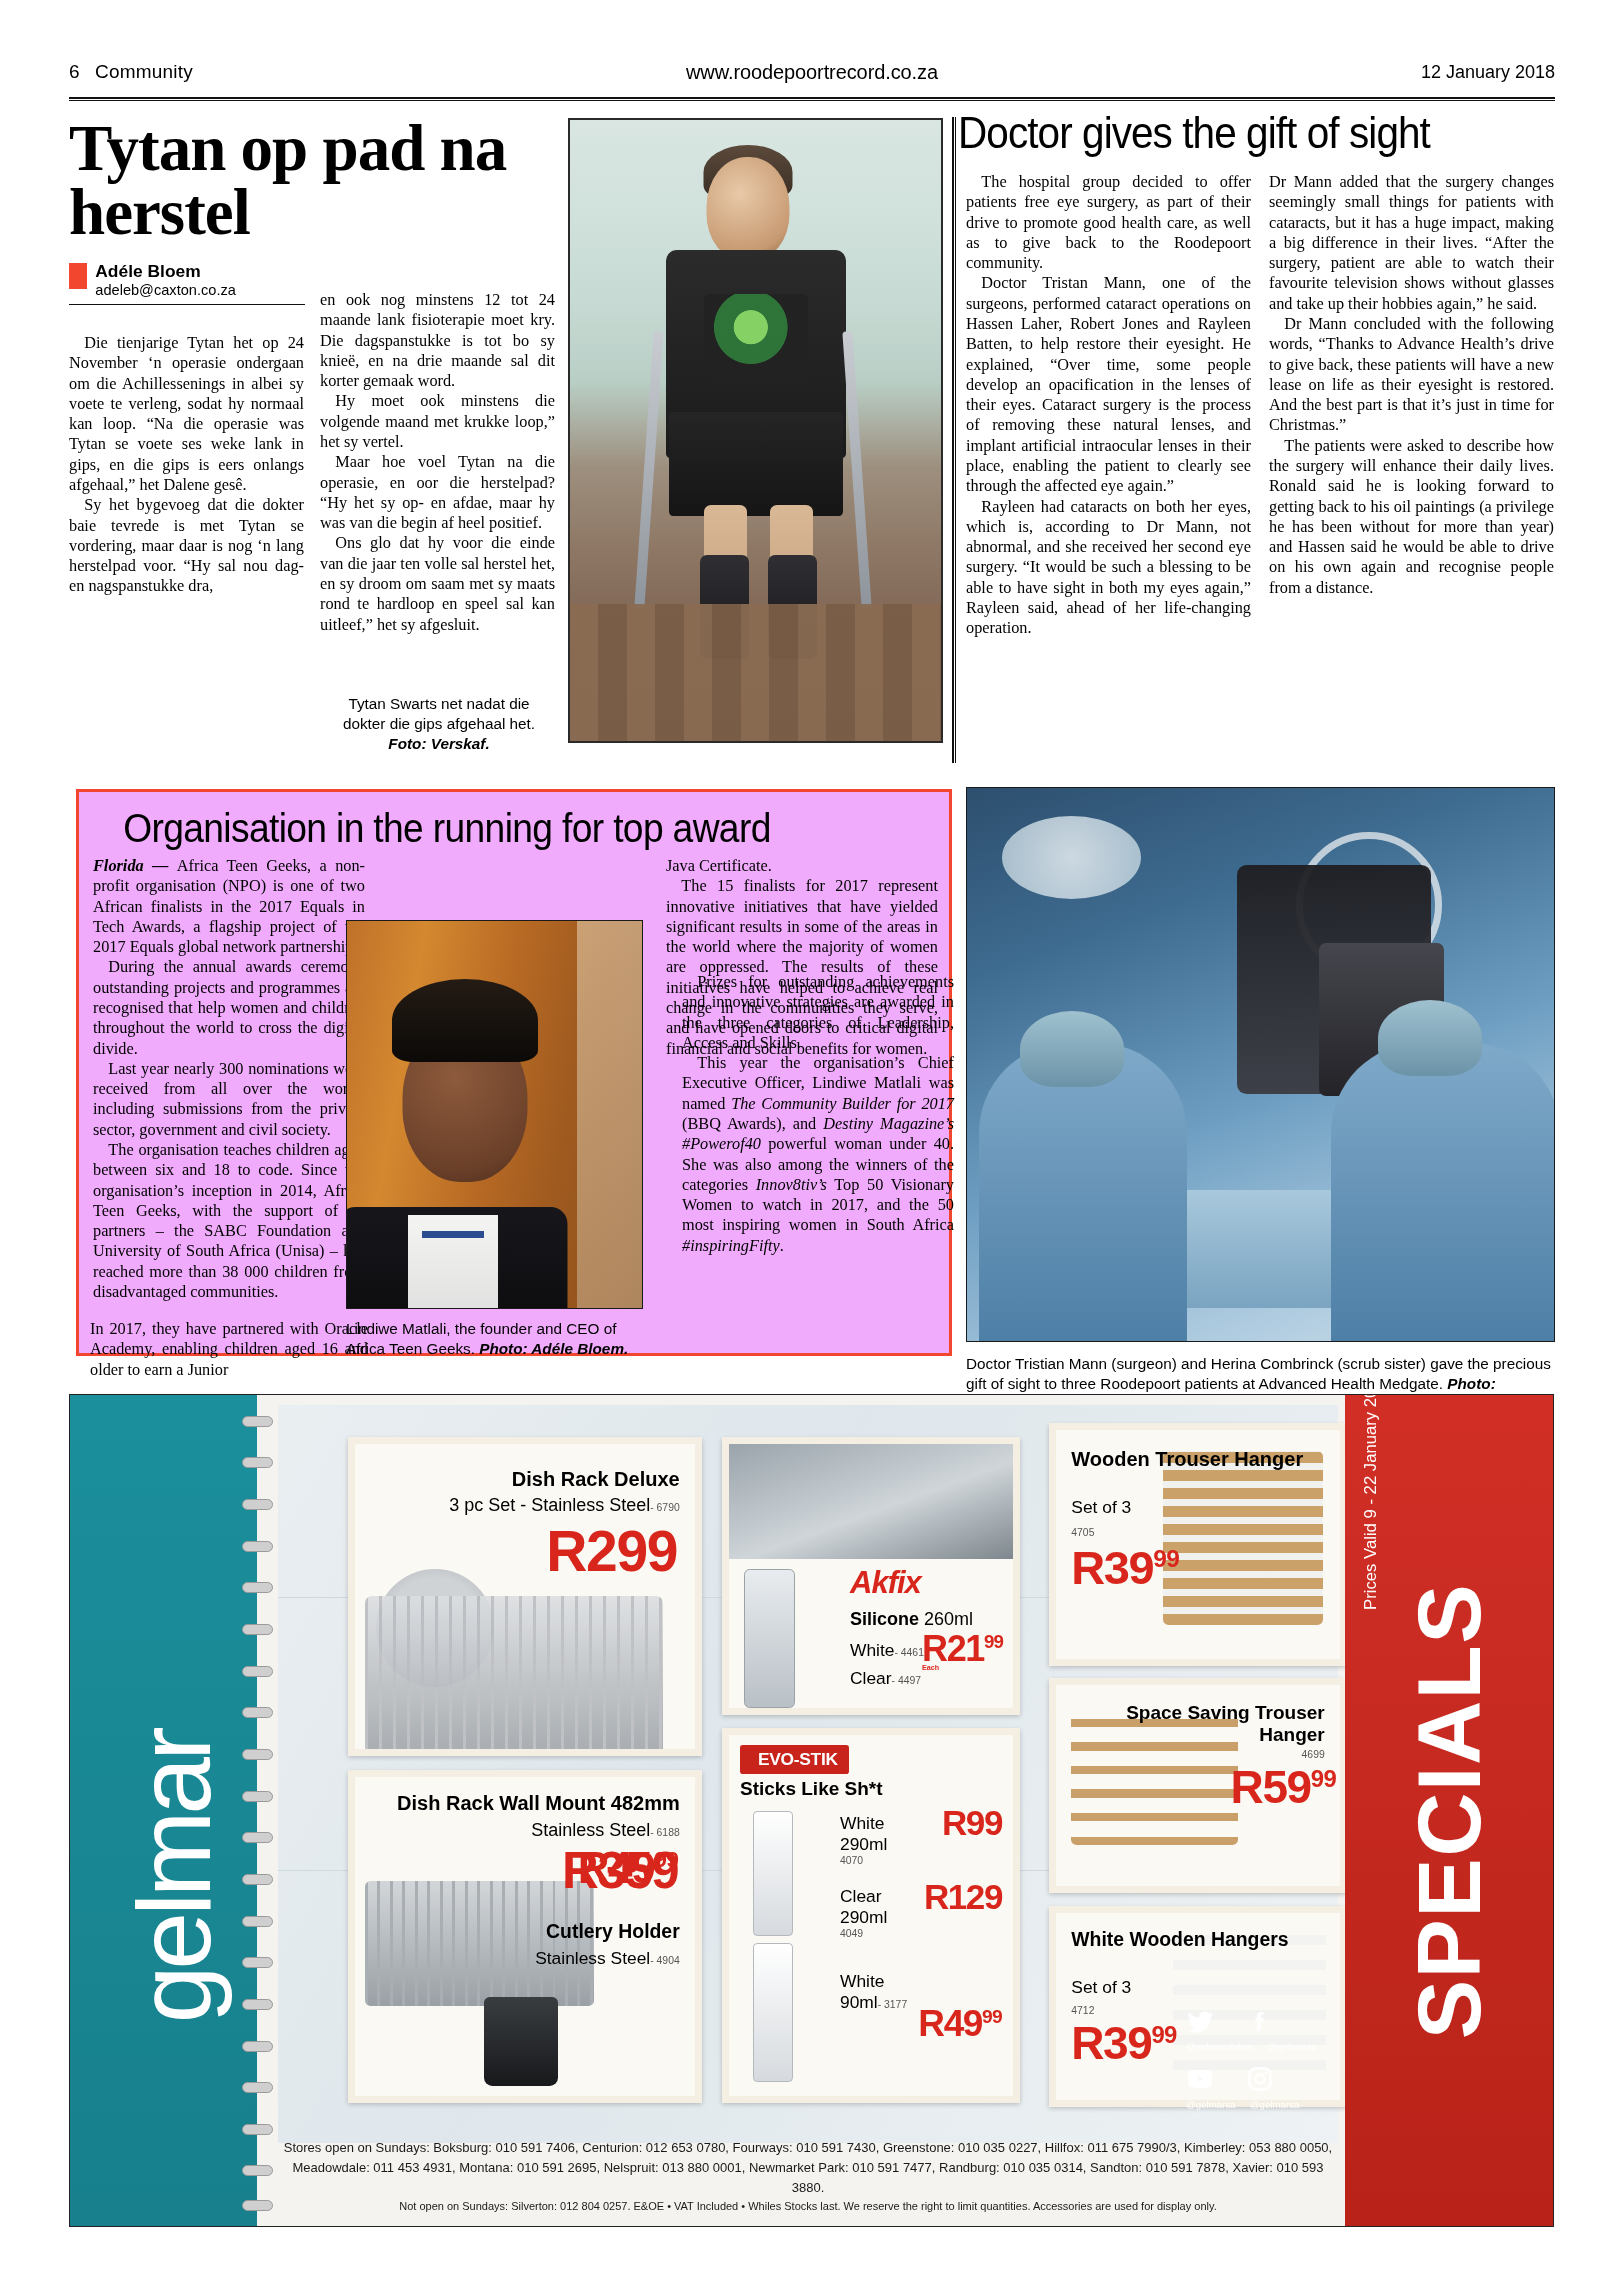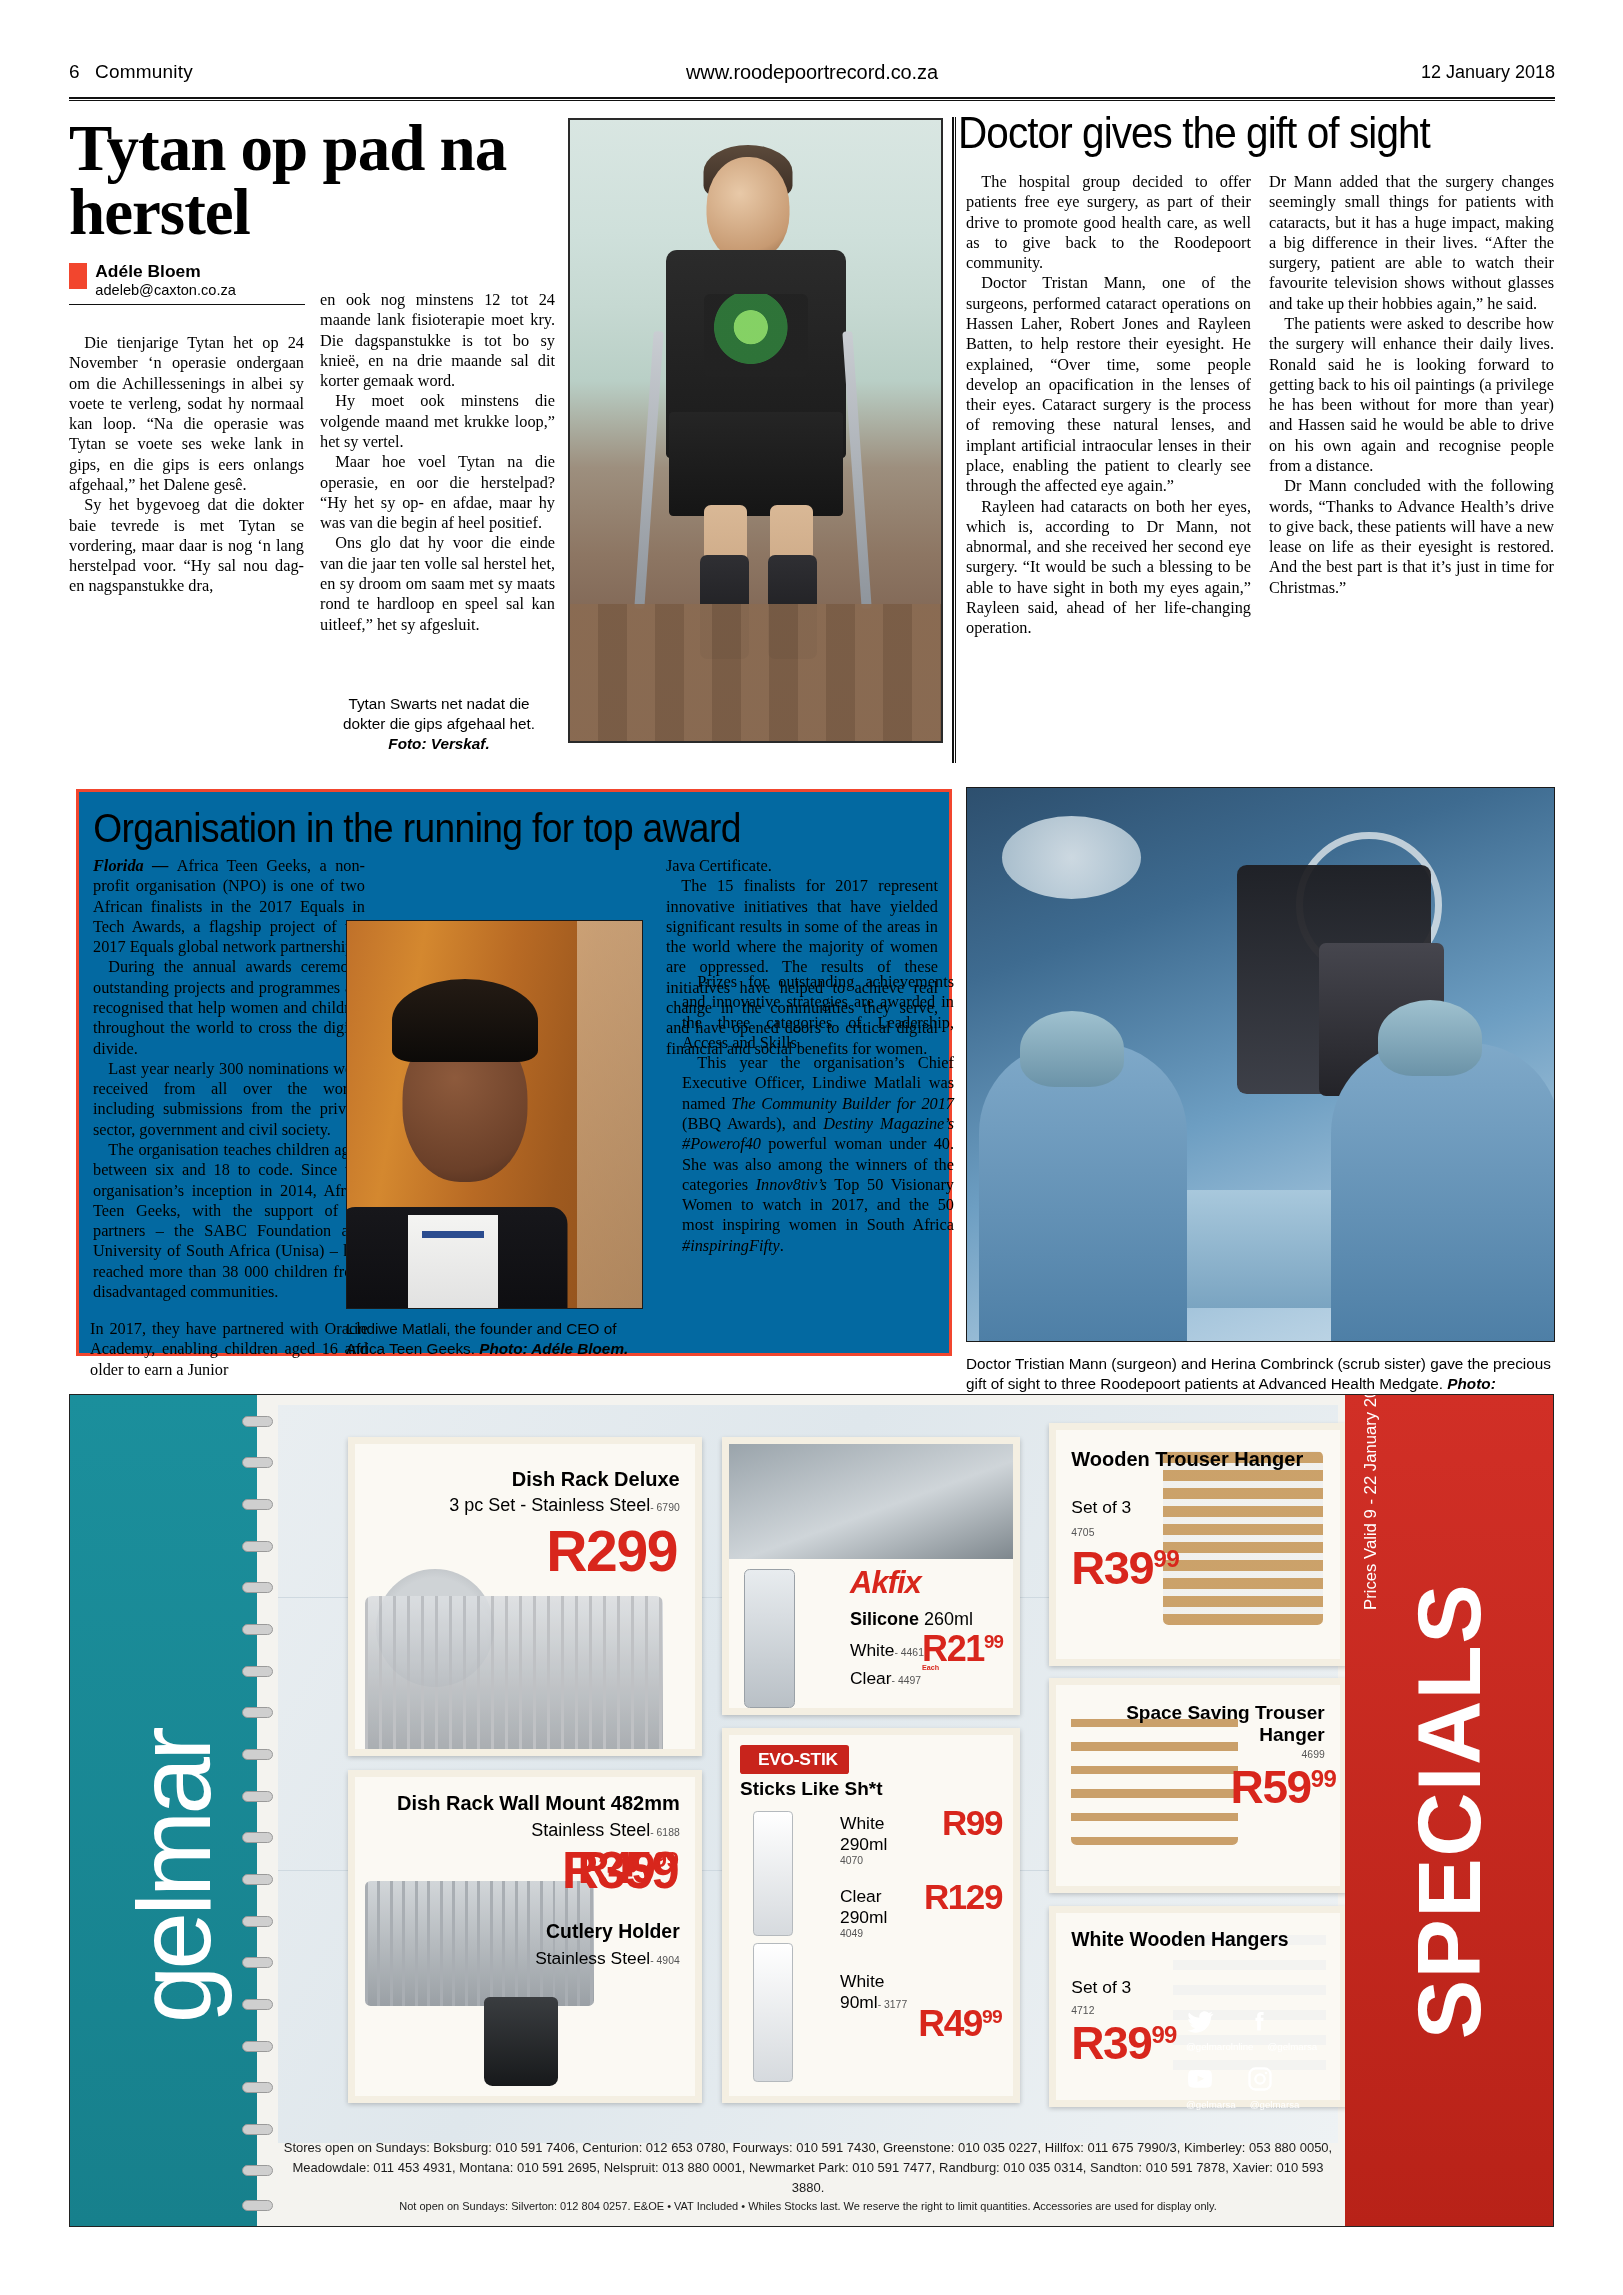--- a/index.html
+++ b/index.html
@@ -108,21 +108,21 @@
     font-family: "Liberation Sans Narrow", "Liberation Sans", sans-serif;
     font-size: 44px; line-height: 1.02; letter-spacing: -1px; font-weight: 400;
     transform: scaleX(.92); transform-origin: left center;
   }
   .a2-cols { position: absolute; left: 966px; top: 172px; width: 589px;
              display: flex; gap: 18px; }
   .a2-cols .col { width: 285px; }
 
   
   .a3 { position: absolute; left: 76px; top: 789px; width: 876px; height: 567px;
-        border: 3.5px solid #f2462e; background: #0369a1; }
+        border: 3.5px solid #f2462e; background: #f0abfc; padding-left: 30px; }
   .a3-head {
     font-family: "Liberation Sans Narrow", "Liberation Sans", sans-serif;
     font-size: 40px; letter-spacing: -0.7px; padding: 14px 0 4.2px 15.3px;
     transform: scaleX(.93); transform-origin: left center;
   }
   .a3-col1 { position: absolute; left: 14px; top: 64px; width: 272px; }
   .a3-col3 { position: absolute; left: 587px; top: 64px; width: 272px; }
 
   .photo-lindiwe {
     position: absolute; left: 346px; top: 920px; width: 297px; height: 389px;
@@ -399,22 +399,22 @@
     <div class="a2-head">Doctor gives the gift of sight</div>
   </div>
   <div class="a2-cols">
     <div class="col body-col">
       <p>The hospital group decided to offer patients free eye surgery, as part of their drive to promote good health care, as well as to give back to the Roodepoort community.</p>
       <p>Doctor Tristan Mann, one of the surgeons, performed cataract operations on Hassen Laher, Robert Jones and Rayleen Batten, to help restore their eyesight. He explained, “Over time, some people develop an opacification in the lenses of their eyes. Cataract surgery is the process of removing these natural lenses, and implant artificial intraocular lenses in their place, enabling the patient to clearly see through the affected eye again.”</p>
       <p>Rayleen had cataracts on both her eyes, which is, according to Dr Mann, not abnormal, and she received her second eye surgery. “It would be such a blessing to be able to have sight in both my eyes again,” Rayleen said, ahead of her life-changing operation.</p>
     </div>
     <div class="col body-col">
       <p class="first">Dr Mann added that the surgery changes seemingly small things for patients with cataracts, but it has a huge impact, making a big difference in their lives. “After the surgery, patient are able to watch their favourite television shows without glasses and take up their hobbies again,” he said.</p>
+      <p>Dr Mann concluded with the following words, “Thanks to Advance Health’s drive to give back, these patients will have a new lease on life as their eyesight is restored. And the best part is that it’s just in time for Christmas.”</p>
       <p>The patients were asked to describe how the surgery will enhance their daily lives. Ronald said he is looking forward to getting back to his oil paintings (a privilege he has been without for more than year) and Hassen said he would be able to drive on his own again and recognise people from a distance.</p>
-      <p>Dr Mann concluded with the following words, “Thanks to Advance Health’s drive to give back, these patients will have a new lease on life as their eyesight is restored. And the best part is that it’s just in time for Christmas.”</p>
     </div>
   </div>
 
   <div class="photo-surgery">
     <div class="sg-lamp"></div>
     <div class="sg-ring"></div>
     <div class="sg-scope"></div>
     <div class="sg-scope2"></div>
     <div class="sg-patient"></div>
     <div class="sg-head"></div>

